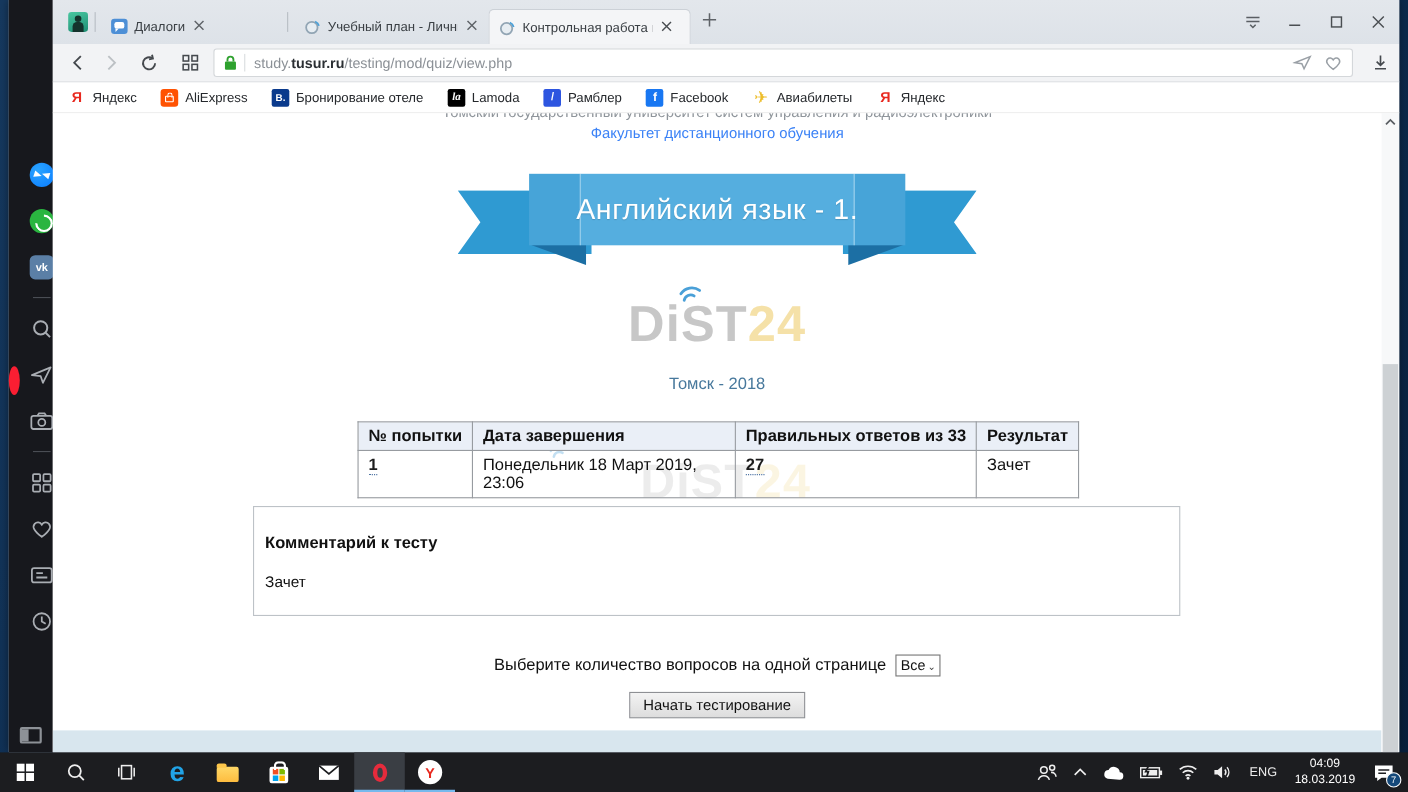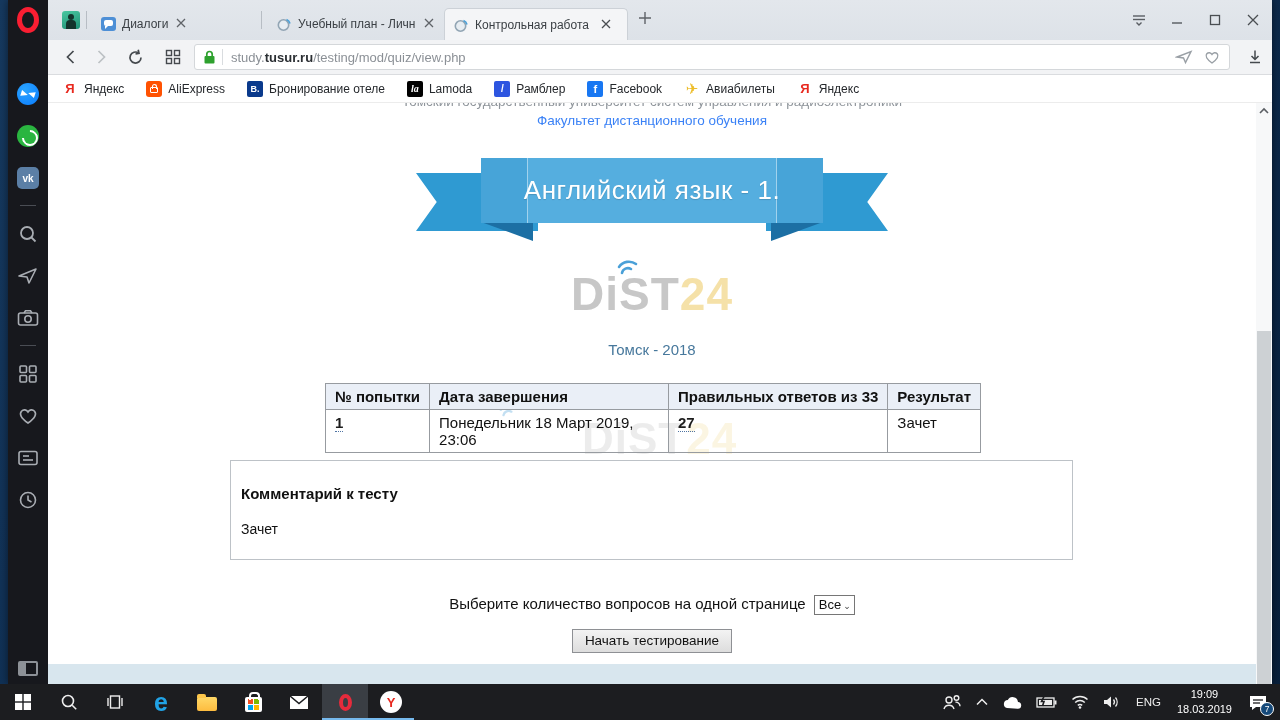--- a/index.html
+++ b/index.html
@@ -3,21 +3,21 @@
 <meta charset="utf-8">
 <style>
   * { margin:0; padding:0; box-sizing:border-box; }
   html,body { width:1280px; height:720px; overflow:hidden; font-family:"Liberation Sans", sans-serif; }
   body { background:linear-gradient(135deg,#16395f 0%,#0d2c50 55%,#081f3a 100%); position:relative; }
 
   
   .window { position:absolute; left:8px; top:0; width:1264px; height:684px; background:#fff; box-shadow:0 0 8px rgba(0,0,0,.5); }
 
   
-  .sidebar { position:absolute; left:0; top:0; width:40px; height:100%; background:#17181d; display:flex; flex-direction:column; align-items:center; }
+  .sidebar { position:absolute; left:0; top:0; width:40px; height:100%; background:#17181d; display:flex; flex-direction:row; align-items:center; }
   .opera-logo { width:22px; height:26px; border:5px solid #fa1e32; border-radius:50%; margin-top:7px; }
   .side-icons { margin-top:40px; display:flex; flex-direction:column; align-items:center; }
   .side-slot { height:42px; display:flex; align-items:center; justify-content:center; width:40px; cursor:pointer; }
   .side-div { width:16px; height:1px; background:#4a4d54; margin:6px 0 7px; }
   .msngr { width:22px; height:22px; border-radius:50%; background:radial-gradient(circle at 35% 30%,#2aa4ff,#0a7cff); position:relative; }
   .msngr:before { content:""; position:absolute; left:4px; top:8px; width:0; height:0; border-left:7px solid #fff; border-top:3px solid transparent; border-bottom:3px solid transparent; transform:rotate(18deg); }
   .msngr:after { content:""; position:absolute; left:11px; top:8px; width:0; height:0; border-right:7px solid #fff; border-top:3px solid transparent; border-bottom:3px solid transparent; transform:rotate(18deg); }
   .wapp { width:22px; height:22px; border-radius:50%; background:#2ab540; position:relative; }
   .wapp:before { content:""; position:absolute; left:5px; top:5px; width:12px; height:12px; border:2px solid #fff; border-radius:50%; border-left-color:transparent; transform:rotate(45deg); }
   .vk { width:22px; height:22px; border-radius:5px; background:#5b7fa6; color:#fff; font-weight:bold; font-size:10px; display:flex; align-items:center; justify-content:center; }
@@ -538,21 +538,21 @@
       <svg width="18" height="14" viewBox="0 0 18 14">
           <path d="M1 5 H4 L8 1.5 V12.5 L4 9 H1 Z" fill="#eee"></path>
           <g fill="none" stroke="#eee" stroke-width="1.3">
             <path d="M10.5 4.5 a4 4 0 0 1 0 5"></path>
             <path d="M12.5 2.5 a7 7 0 0 1 0 9"></path>
           </g>
         </svg>
     </div>
     <div class="lang">ENG</div>
     <div class="clockblk">
-      <div>19:09</div>
+      <div>04:09</div>
       <div>18.03.2019</div>
     </div>
     <div class="action">
       <svg width="20" height="17" viewBox="0 0 20 17">
           <path d="M2 2 H18 V13 H8 L4 16 V13 H2 Z" fill="#fff"></path>
           <line x1="5" y1="6" x2="15" y2="6" stroke="#1c1d20" stroke-width="1.3"></line>
           <line x1="5" y1="9" x2="12" y2="9" stroke="#1c1d20" stroke-width="1.3"></line>
         </svg>
       <span class="badge">7</span>
     </div>

